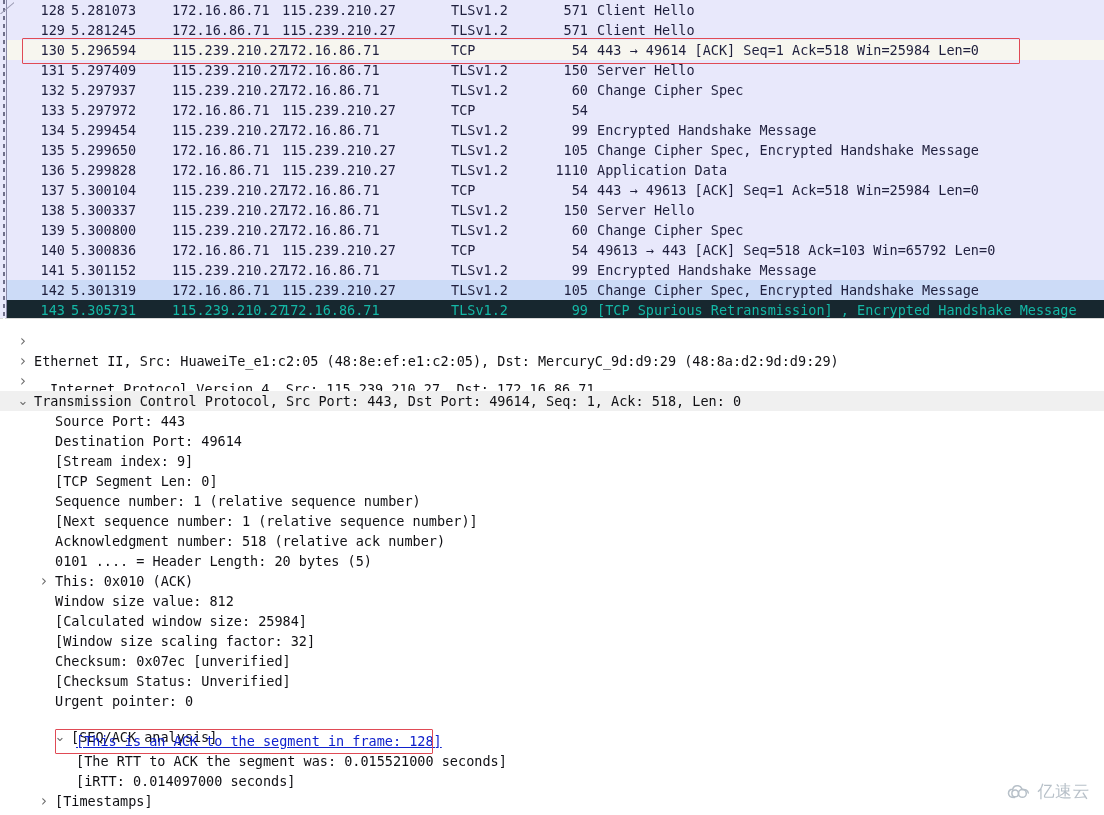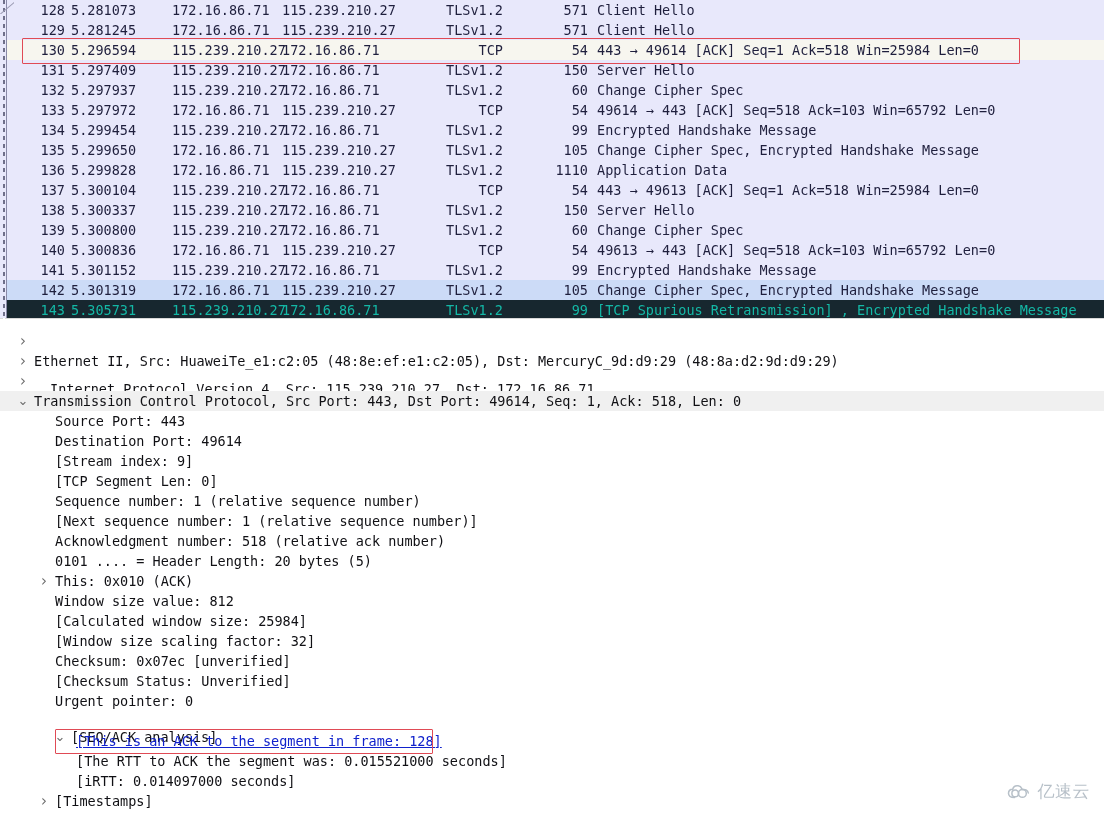--- a/index.html
+++ b/index.html
@@ -79,21 +79,21 @@
   }
   .prow.normal   { background: #e8e8fb; }
   .prow.marked   { background: #f7f6ef; }
   .prow.selected { background: #ccdbf7; }
   .prow.bad      { background: #17272f; color: #14b8a6; }
 
   .c-no    { position: absolute; width: 50px; text-align: right; left: 8px; }
   .c-time  { position: absolute; left: 64px; width: 100px; text-align: left; }
   .c-src   { position: absolute; left: 165px; width: 110px; }
   .c-dst   { position: absolute; left: 275px; width: 150px; }
-  .c-proto { position: absolute; left: 416px; width: 80px; text-align: right; }
+  .c-proto { position: absolute; left: 444px; width: 80px; }
   .c-len   { position: absolute; left: 500px; width: 81px; text-align: right; }
   .c-info  { position: absolute; left: 590px; }
 
   
   #annot-row130 {
     position: absolute;
     left: 22px; top: 38px;
     width: 998px; height: 26px;
     border: 1.6px solid #e04a55;
     border-radius: 1px;
@@ -233,21 +233,20 @@
           <span class="c-len">60</span>
           <span class="c-info">Change Cipher Spec</span>
         </div>
         <div class="prow normal" style="top: 100px;">
           <span class="c-no">133</span>
           <span class="c-time">5.297972</span>
           <span class="c-src">172.16.86.71</span>
           <span class="c-dst">115.239.210.27</span>
           <span class="c-proto">TCP</span>
           <span class="c-len">54</span>
-          <span class="c-info">49614 → 443 [ACK] Seq=518 Ack=103 Win=65792 Len=0</span>
         </div>
         <div class="prow normal" style="top: 120px;">
           <span class="c-no">134</span>
           <span class="c-time">5.299454</span>
           <span class="c-src">115.239.210.27</span>
           <span class="c-dst">172.16.86.71</span>
           <span class="c-proto">TLSv1.2</span>
           <span class="c-len">99</span>
           <span class="c-info">Encrypted Handshake Message</span>
         </div>

